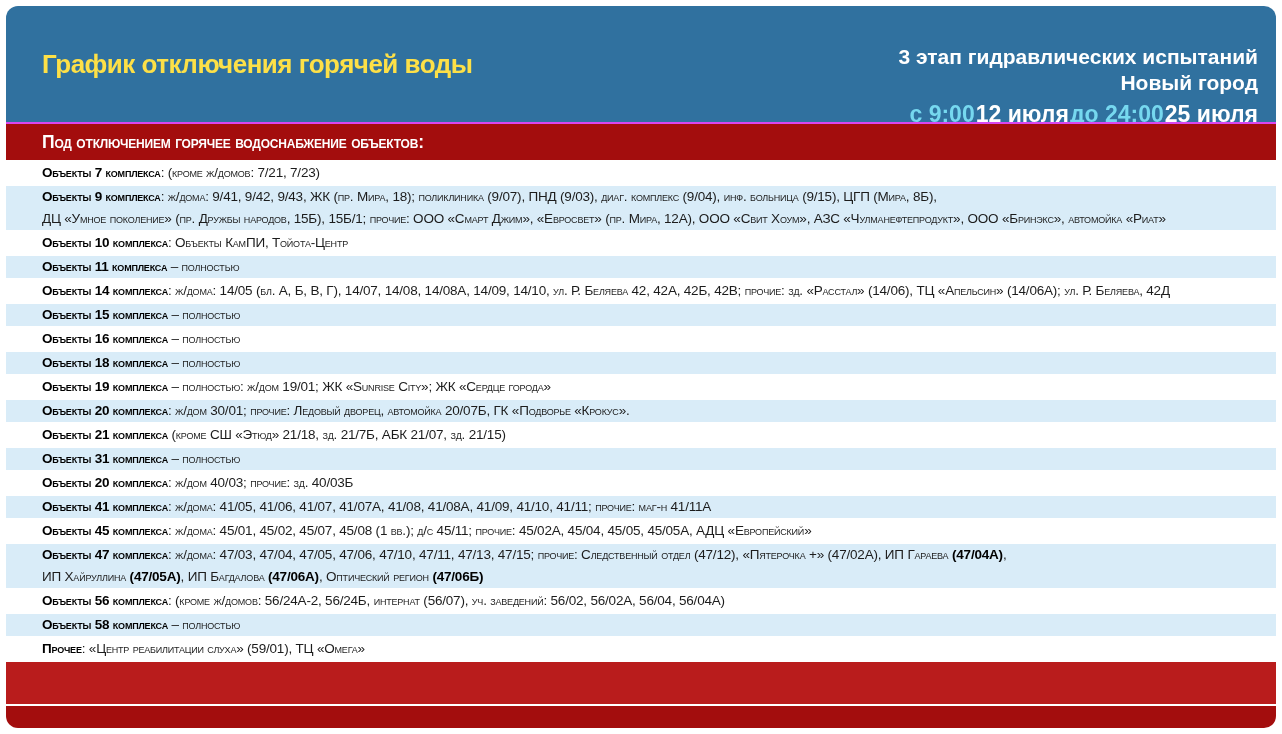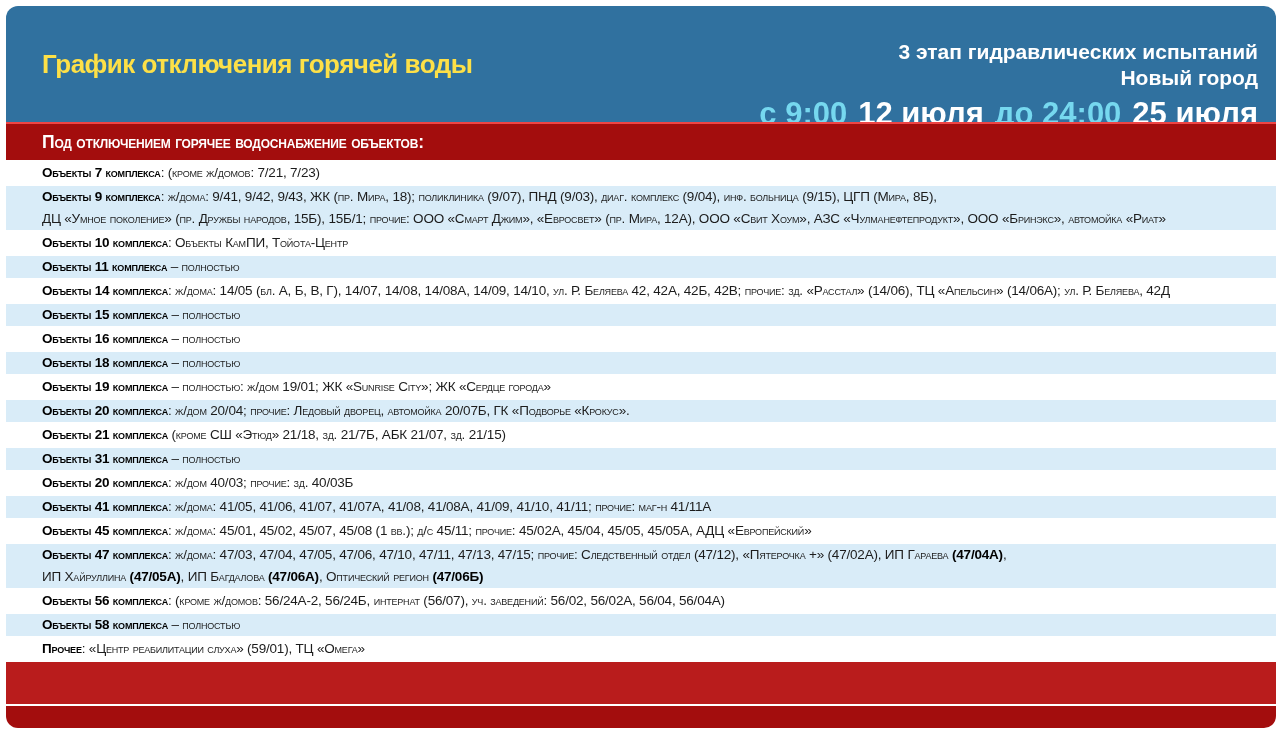--- a/index.html
+++ b/index.html
@@ -38,33 +38,33 @@
   .stage {
     text-align: right;
     color: #ffffff;
     font-weight: 700;
     line-height: 1.22;
     margin-top: 44px;
   }
   .stage-line { font-size: 21px; }
   .period {
     margin-top: 4px;
-    font-size: 31px;
+    font-size: 23px;
     display: flex;
     justify-content: flex-end;
-    gap: 11px;
+    gap: 1px;
     white-space: nowrap;
   }
   .cyan { color: #76d8ef; }
   .white { color: #ffffff; }
   
   .section-bar {
     flex: 0 0 36px;
     background: #a30d0d;
-    border-top: 2px solid #ef4444;
+    border-top: 2px solid #d946ef;
     border-bottom: 2px solid #ffffff;
     box-sizing: content-box;
     display: flex;
     align-items: center;
     padding-left: 36px;
   }
   .section-heading {
     color: #ffffff;
     font-weight: 700;
     font-size: 17.5px;
@@ -120,21 +120,21 @@
       <div class="row"><span class="b">Объекты 7 комплекса</span><span>: (кроме ж/домов: 7/21, 7/23)</span></div>
       <div class="row"><span class="b">Объекты 9 комплекса</span><span>: ж/дома: 9/41, 9/42, 9/43, ЖК (пр. Мира, 18); поликлиника (9/07), ПНД (9/03), диаг. комплекс (9/04), инф. больница (9/15), ЦГП (Мира, 8Б),
 ДЦ «Умное поколение» (пр. Дружбы народов, 15Б), 15Б/1; прочие: ООО «Смарт Джим», «Евросвет» (пр. Мира, 12А), ООО «Свит Хоум», АЗС «Чулманефтепродукт», ООО «Бринэкс», автомойка «Риат»</span></div>
       <div class="row"><span class="b">Объекты 10 комплекса</span><span>: Объекты КамПИ, Тойота-Центр</span></div>
       <div class="row"><span class="b">Объекты 11 комплекса</span><span> – полностью</span></div>
       <div class="row"><span class="b">Объекты 14 комплекса</span><span>: ж/дома: 14/05 (бл. А, Б, В, Г), 14/07, 14/08, 14/08А, 14/09, 14/10, ул. Р. Беляева 42, 42А, 42Б, 42В; прочие: зд. «Расстал» (14/06), ТЦ «Апельсин» (14/06А); ул. Р. Беляева, 42Д</span></div>
       <div class="row"><span class="b">Объекты 15 комплекса</span><span> – полностью</span></div>
       <div class="row"><span class="b">Объекты 16 комплекса</span><span> – полностью</span></div>
       <div class="row"><span class="b">Объекты 18 комплекса</span><span> – полностью</span></div>
       <div class="row"><span class="b">Объекты 19 комплекса</span><span> – полностью: ж/дом 19/01; ЖК «Sunrise City»; ЖК «Сердце города»</span></div>
-      <div class="row"><span class="b">Объекты 20 комплекса</span><span>: ж/дом 20/04; прочие: Ледовый дворец, автомойка 20/07Б, ГК «Подворье «Крокус».</span></div>
+      <div class="row"><span class="b">Объекты 20 комплекса</span><span>: ж/дом 30/01; прочие: Ледовый дворец, автомойка 20/07Б, ГК «Подворье «Крокус».</span></div>
       <div class="row"><span class="b">Объекты 21 комплекса</span><span> (кроме СШ «Этюд» 21/18, зд. 21/7Б, АБК 21/07, зд. 21/15)</span></div>
       <div class="row"><span class="b">Объекты 31 комплекса</span><span> – полностью</span></div>
       <div class="row"><span class="b">Объекты 20 комплекса</span><span>: ж/дом 40/03; прочие: зд. 40/03Б</span></div>
       <div class="row"><span class="b">Объекты 41 комплекса</span><span>: ж/дома: 41/05, 41/06, 41/07, 41/07А, 41/08, 41/08А, 41/09, 41/10, 41/11; прочие: маг-н 41/11А</span></div>
       <div class="row"><span class="b">Объекты 45 комплекса</span><span>: ж/дома: 45/01, 45/02, 45/07, 45/08 (1 вв.); д/с 45/11; прочие: 45/02А, 45/04, 45/05, 45/05А, АДЦ «Европейский»</span></div>
       <div class="row"><span class="b">Объекты 47 комплекса</span><span>: ж/дома: 47/03, 47/04, 47/05, 47/06, 47/10, 47/11, 47/13, 47/15; прочие: Следственный отдел (47/12), «Пятерочка +» (47/02А), ИП Гараева </span><span class="b">(47/04А)</span><span>,
 ИП Хайруллина </span><span class="b">(47/05А)</span><span>, ИП Багдалова </span><span class="b">(47/06А)</span><span>, Оптический регион </span><span class="b">(47/06Б)</span></div>
       <div class="row"><span class="b">Объекты 56 комплекса</span><span>: (кроме ж/домов: 56/24А-2, 56/24Б, интернат (56/07), уч. заведений: 56/02, 56/02А, 56/04, 56/04А)</span></div>
       <div class="row"><span class="b">Объекты 58 комплекса</span><span> – полностью</span></div>
       <div class="row"><span class="b">Прочее</span><span>: «Центр реабилитации слуха» (59/01), ТЦ «Омега»</span></div>

